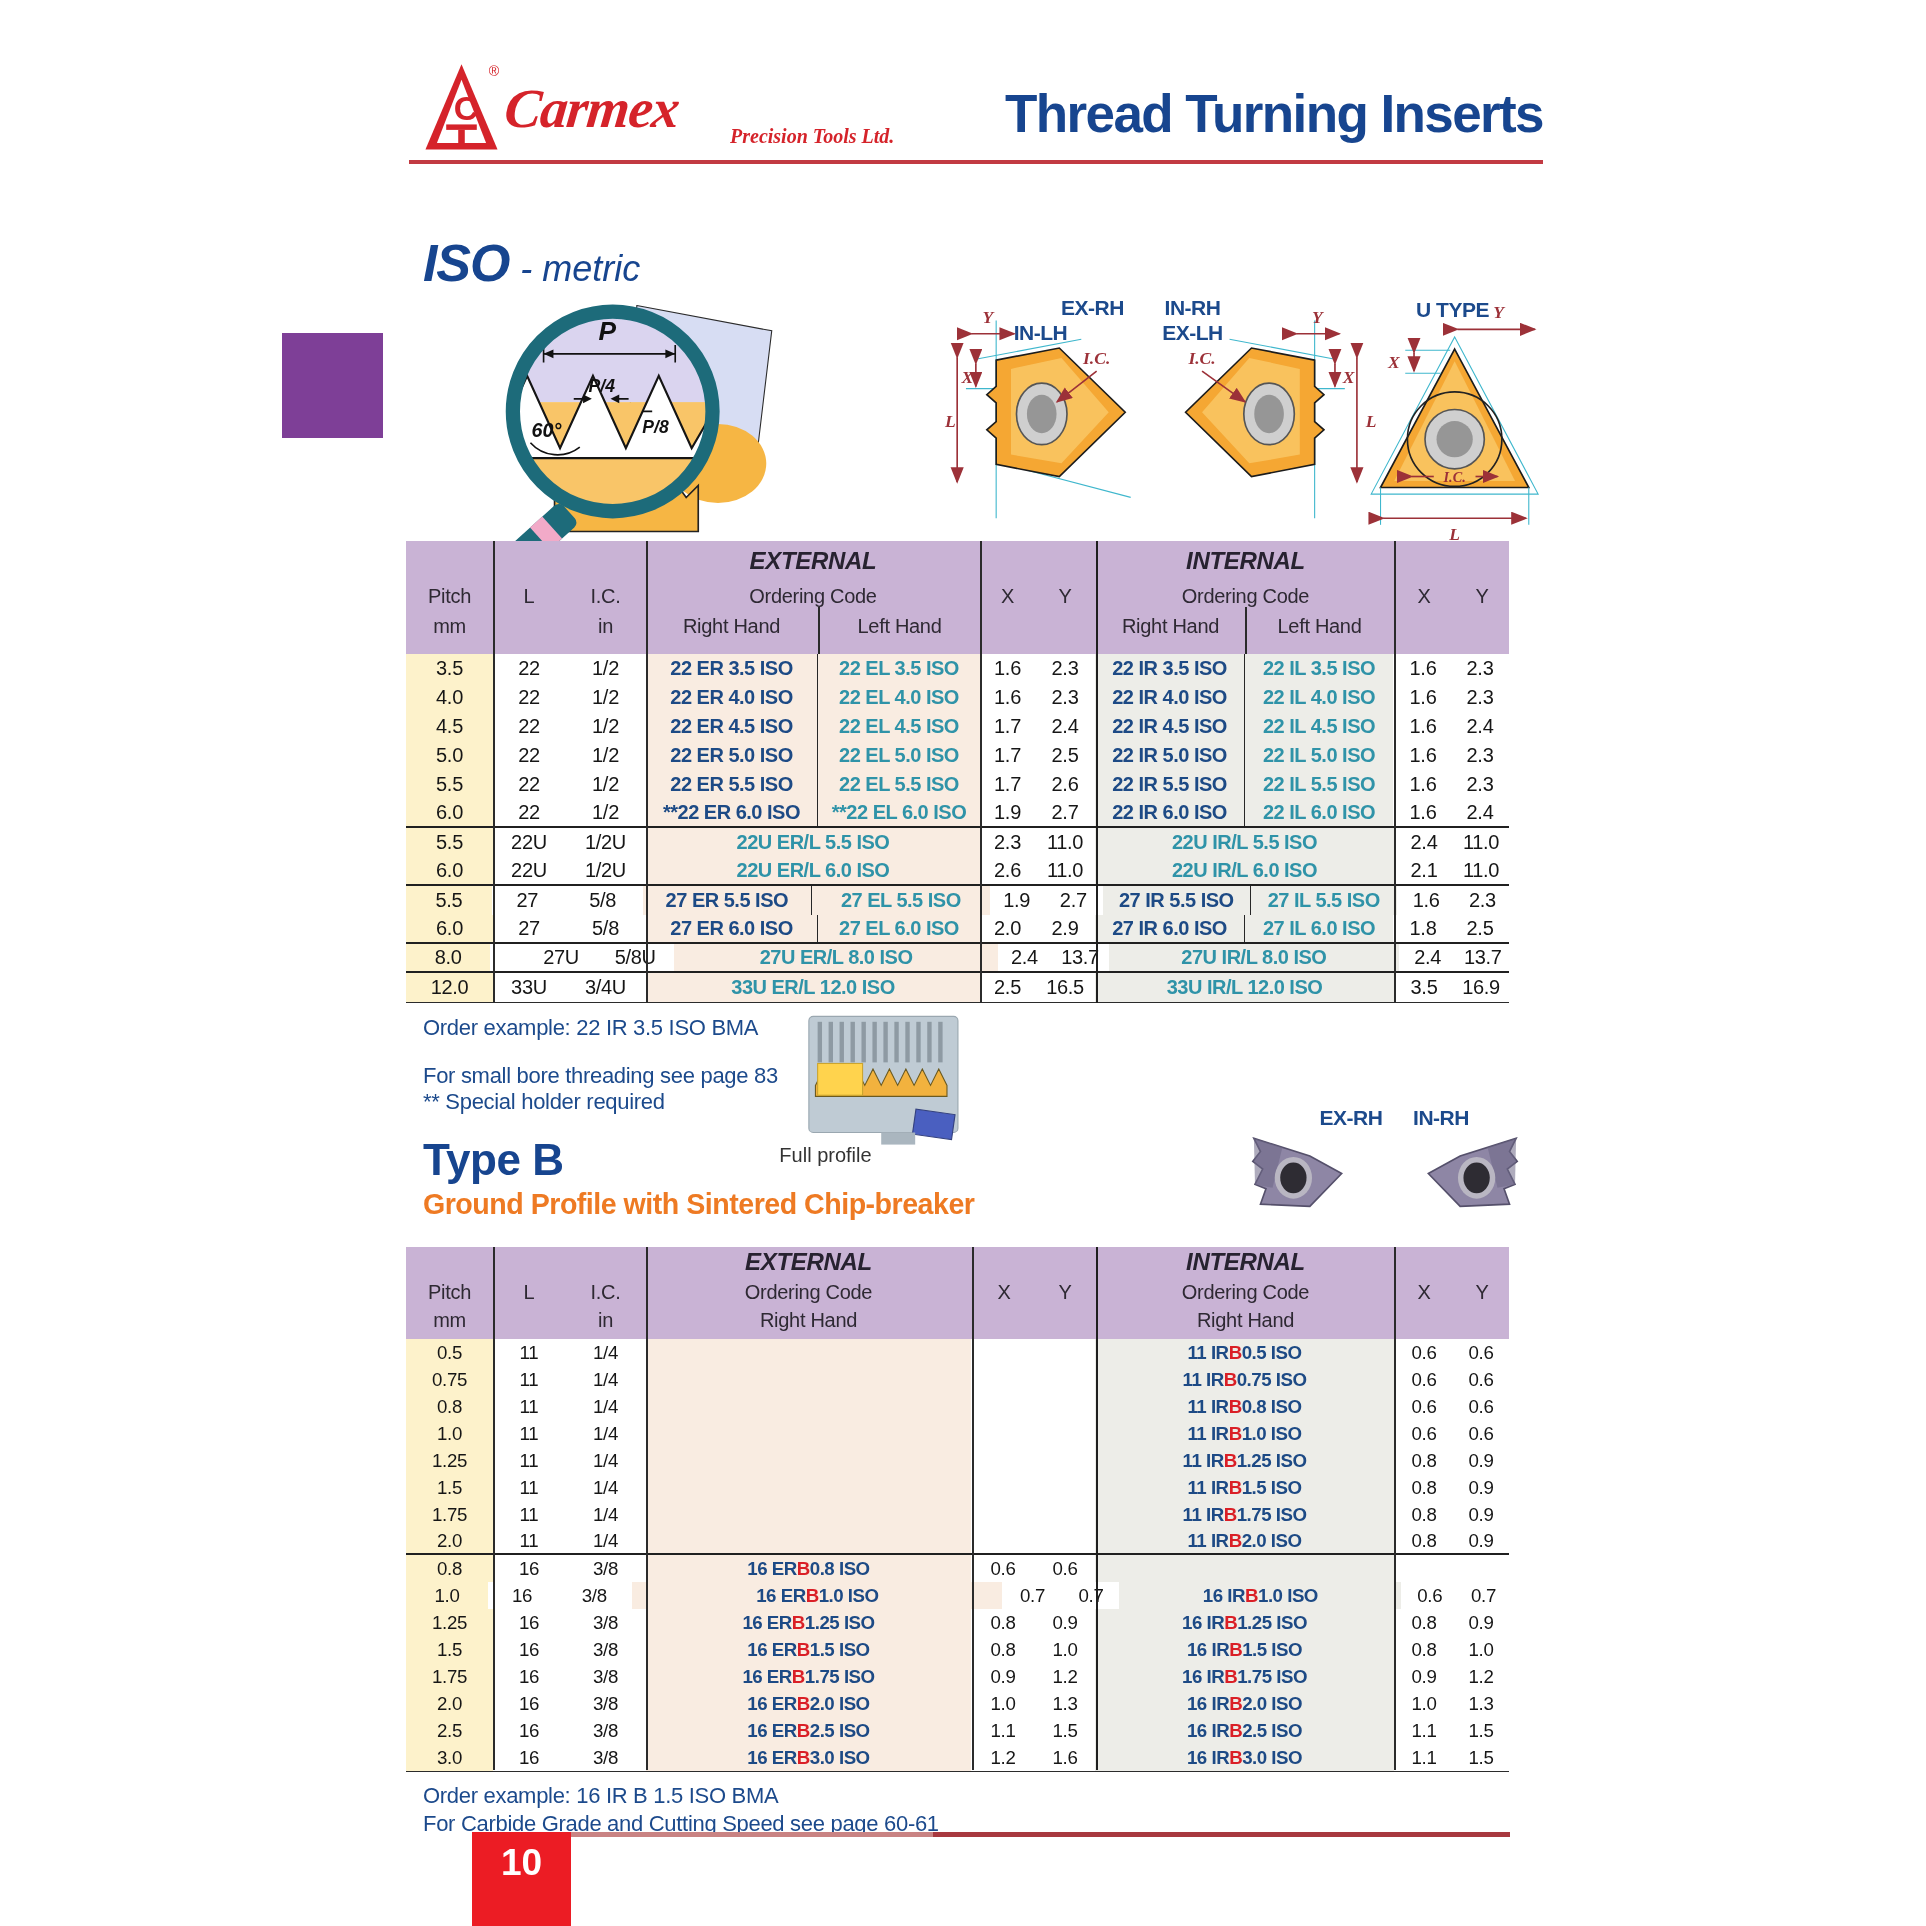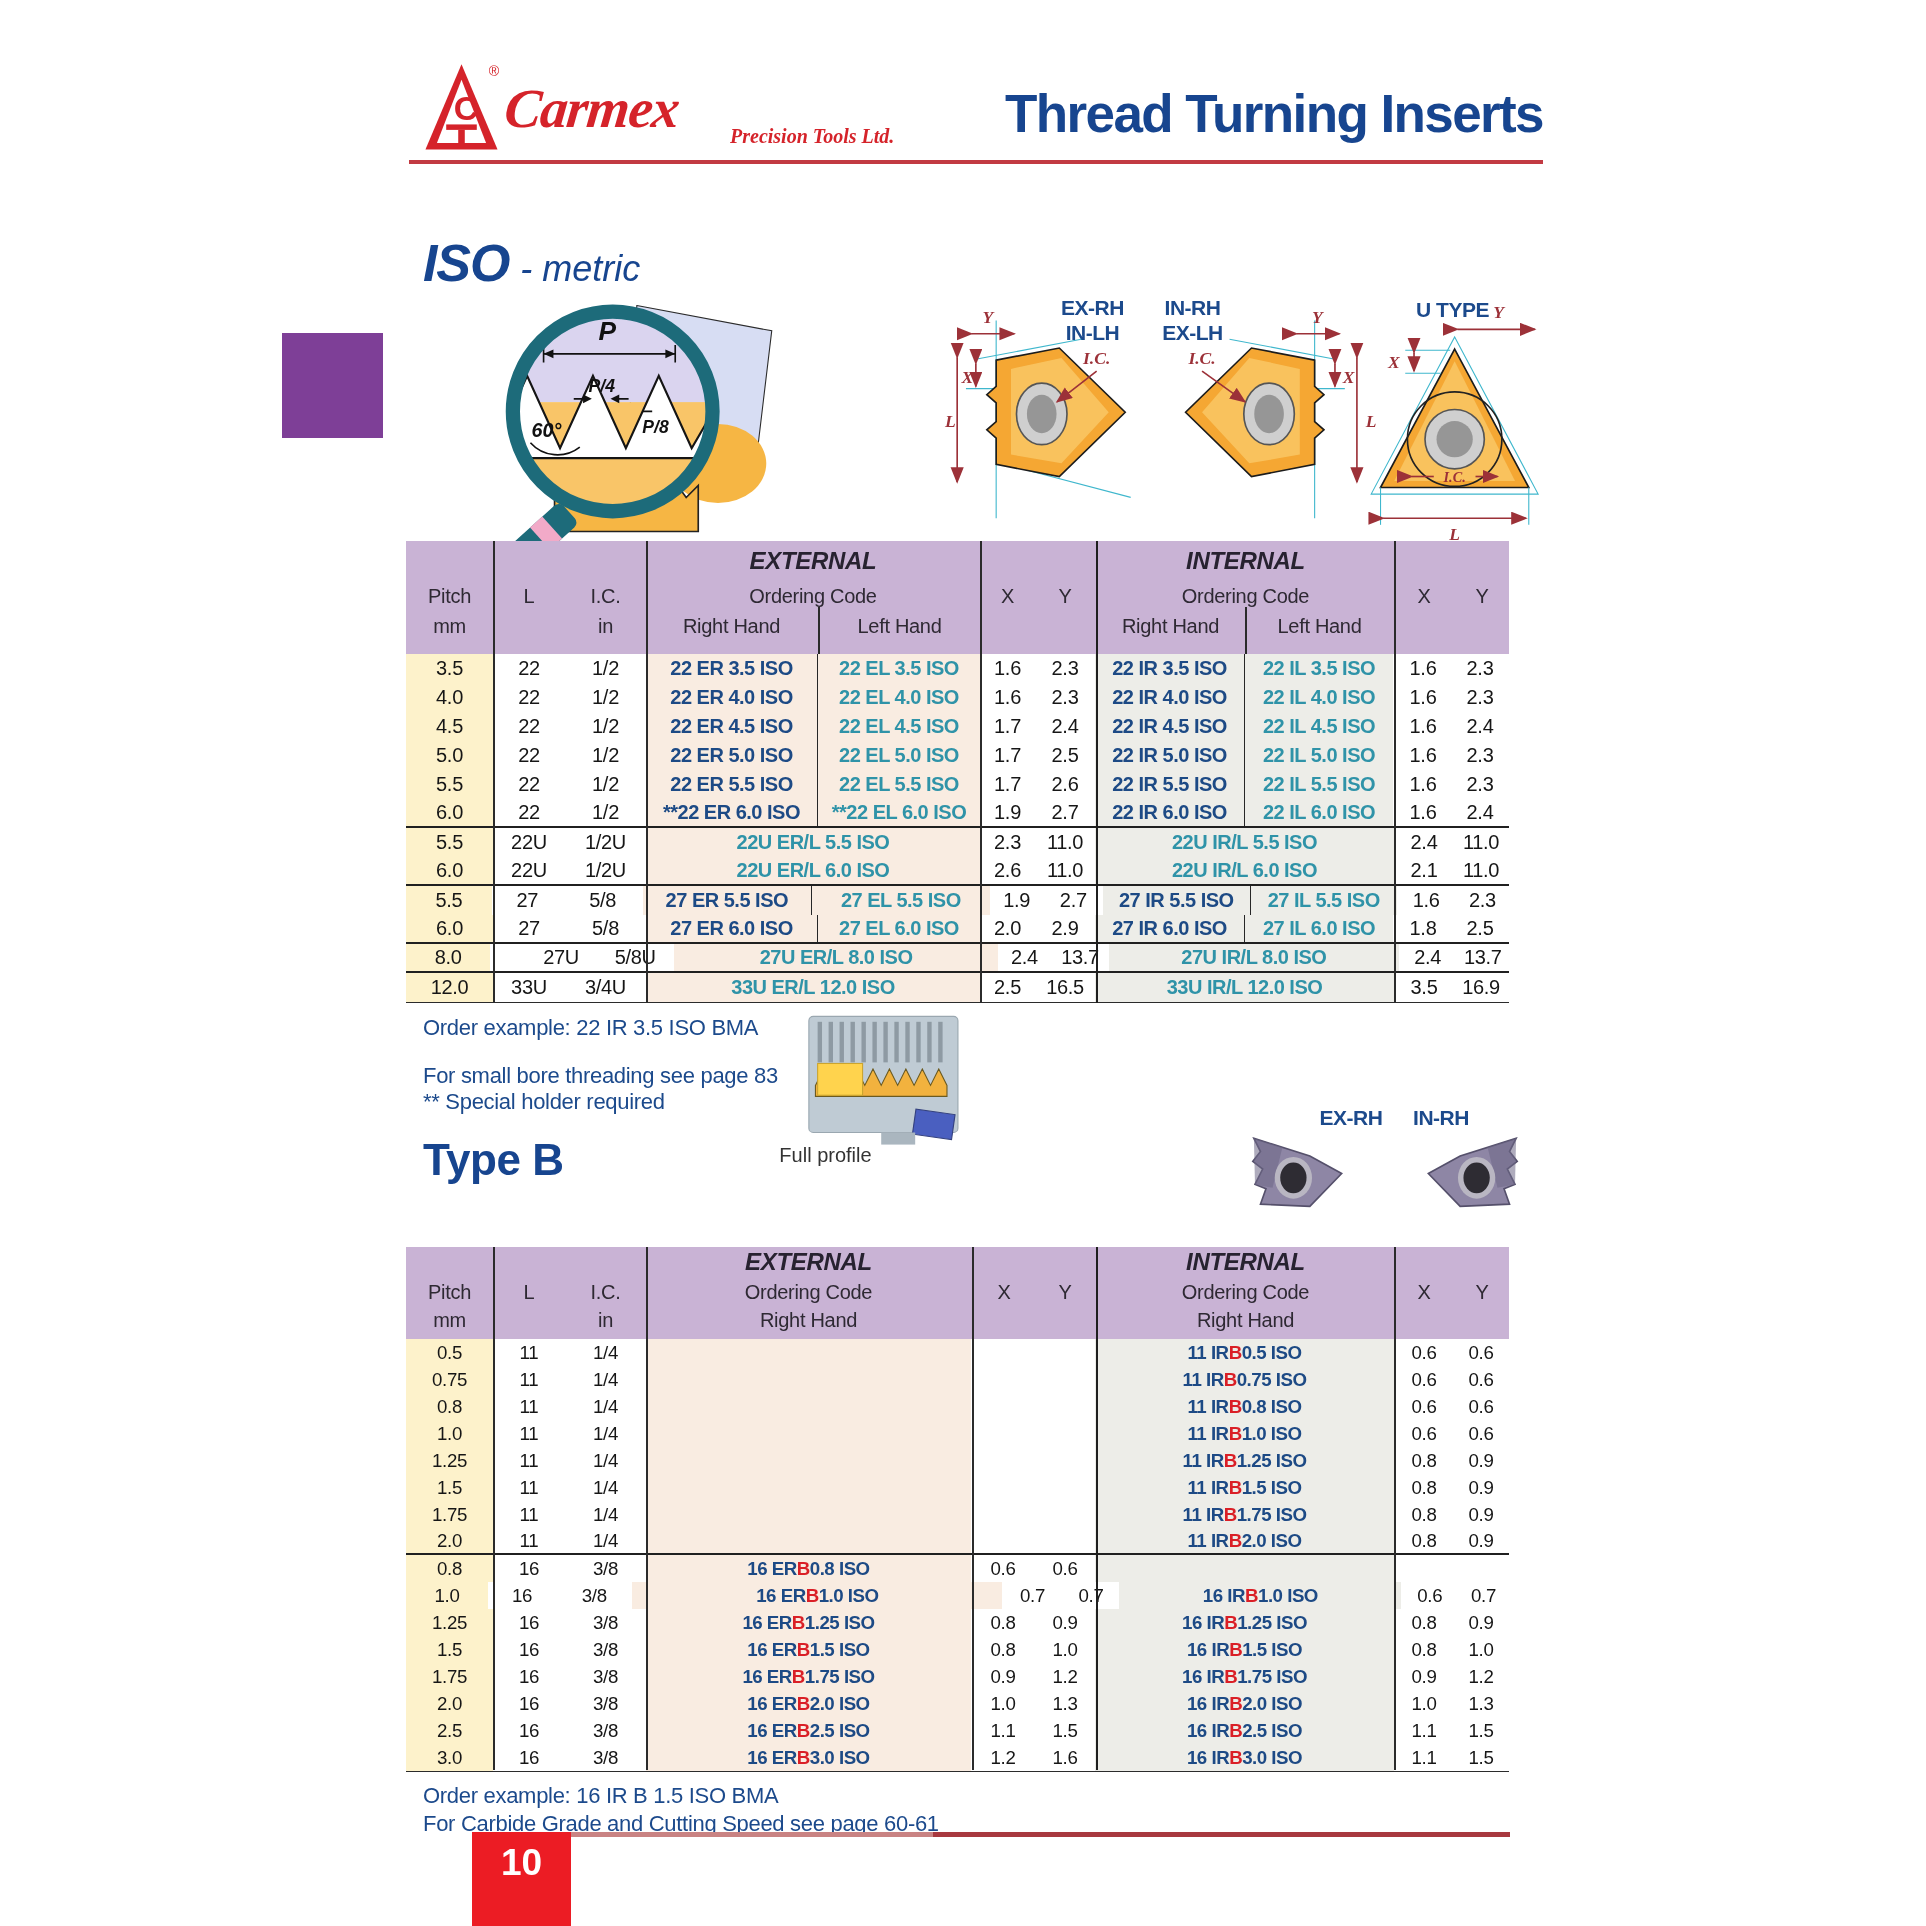--- a/index.html
+++ b/index.html
@@ -107,21 +107,21 @@
         </clipPath>
       </defs>
     <circle cx="276" cy="205" r="182" fill="none" stroke="#1d6b7a" stroke-width="26"></circle>
     <g transform="rotate(-42 185 398)">
       <rect x="20" y="372" width="180" height="54" rx="12" fill="#1d6b7a"></rect>
       <rect x="128" y="372" width="30" height="54" fill="#f2aac8"></rect>
     </g>
   </svg>
 
   <div class="abs diag-label" style="left:1043px;top:296px;width:99px">EX-RH</div>
-  <div class="abs diag-label" style="left:1043px;top:321px;width:99px">IN-LH</div>
+  <div class="abs diag-label" style="left:991px;top:321px;width:99px">IN-LH</div>
   <div class="abs diag-label" style="left:1143px;top:296px;width:99px">IN-RH</div>
   <div class="abs diag-label" style="left:1143px;top:321px;width:99px">EX-LH</div>
   <div class="abs diag-label" style="left:1392px;top:298px;width:121px">U TYPE</div>
 
   <svg class="abs" style="left:944px;top:294px" width="604" height="253" viewBox="0 0 1100 460">
     <defs>
       <marker id="arw" markerWidth="12" markerHeight="12" refX="9" refY="4" orient="auto">
           <path d="M0,0 L10,4 L0,8 Z" fill="#9c3138"></path>
         </marker>
     </defs>
@@ -412,20 +412,21 @@
     <polygon points="30,132 45,102 60,132 75,102 90,132 105,102 120,132 135,102 150,132 165,102 180,132 195,102 210,132 225,102 240,132 255,102 270,132 270,152 30,152" fill="#f2b23e" stroke="#6b5a20" stroke-width="2"></polygon>
     <rect x="34" y="92" width="82" height="58" fill="#ffd34d" stroke="#caa42f" stroke-width="2"></rect>
     <g transform="rotate(8 245 202)">
         <rect x="210" y="180" width="72" height="46" fill="#4a5fc0" stroke="#33407e" stroke-width="2"></rect>
       </g>
     <rect x="150" y="218" width="62" height="22" fill="#aab6bf"></rect>
   </svg>
   <div class="abs fp-label" style="left:765px;top:1144px;width:121px;text-align:center">Full profile</div>
 
   <div class="abs typeb-title" style="left:423px;top:1135px">Type B</div>
+  <div class="abs typeb-sub" style="left:423px;top:1188px">Ground Profile with Sintered Chip-breaker</div>
 
   <div class="abs diag-label" style="left:1307px;top:1106px;width:88px">EX-RH</div>
   <div class="abs diag-label" style="left:1397px;top:1106px;width:88px">IN-RH</div>
   <svg class="abs" style="left:1244px;top:1123px" width="107" height="96" viewBox="0 0 195 175">
     <polygon points="18,28 120,60 178,92 120,152 30,148 40,120 20,112 34,84 16,70 30,52" fill="#8e86a5" stroke="#55506b" stroke-width="3"></polygon>
     <polygon points="18,28 70,44 52,118 20,112" fill="#6e6787" opacity="0.55"></polygon>
     <ellipse cx="90" cy="100" rx="34" ry="38" fill="#b9b6c2"></ellipse>
     <ellipse cx="90" cy="100" rx="24" ry="28" fill="#2e2c33"></ellipse>
   </svg>
   <svg class="abs" style="left:1419px;top:1123px" width="107" height="96" viewBox="0 0 195 175">

